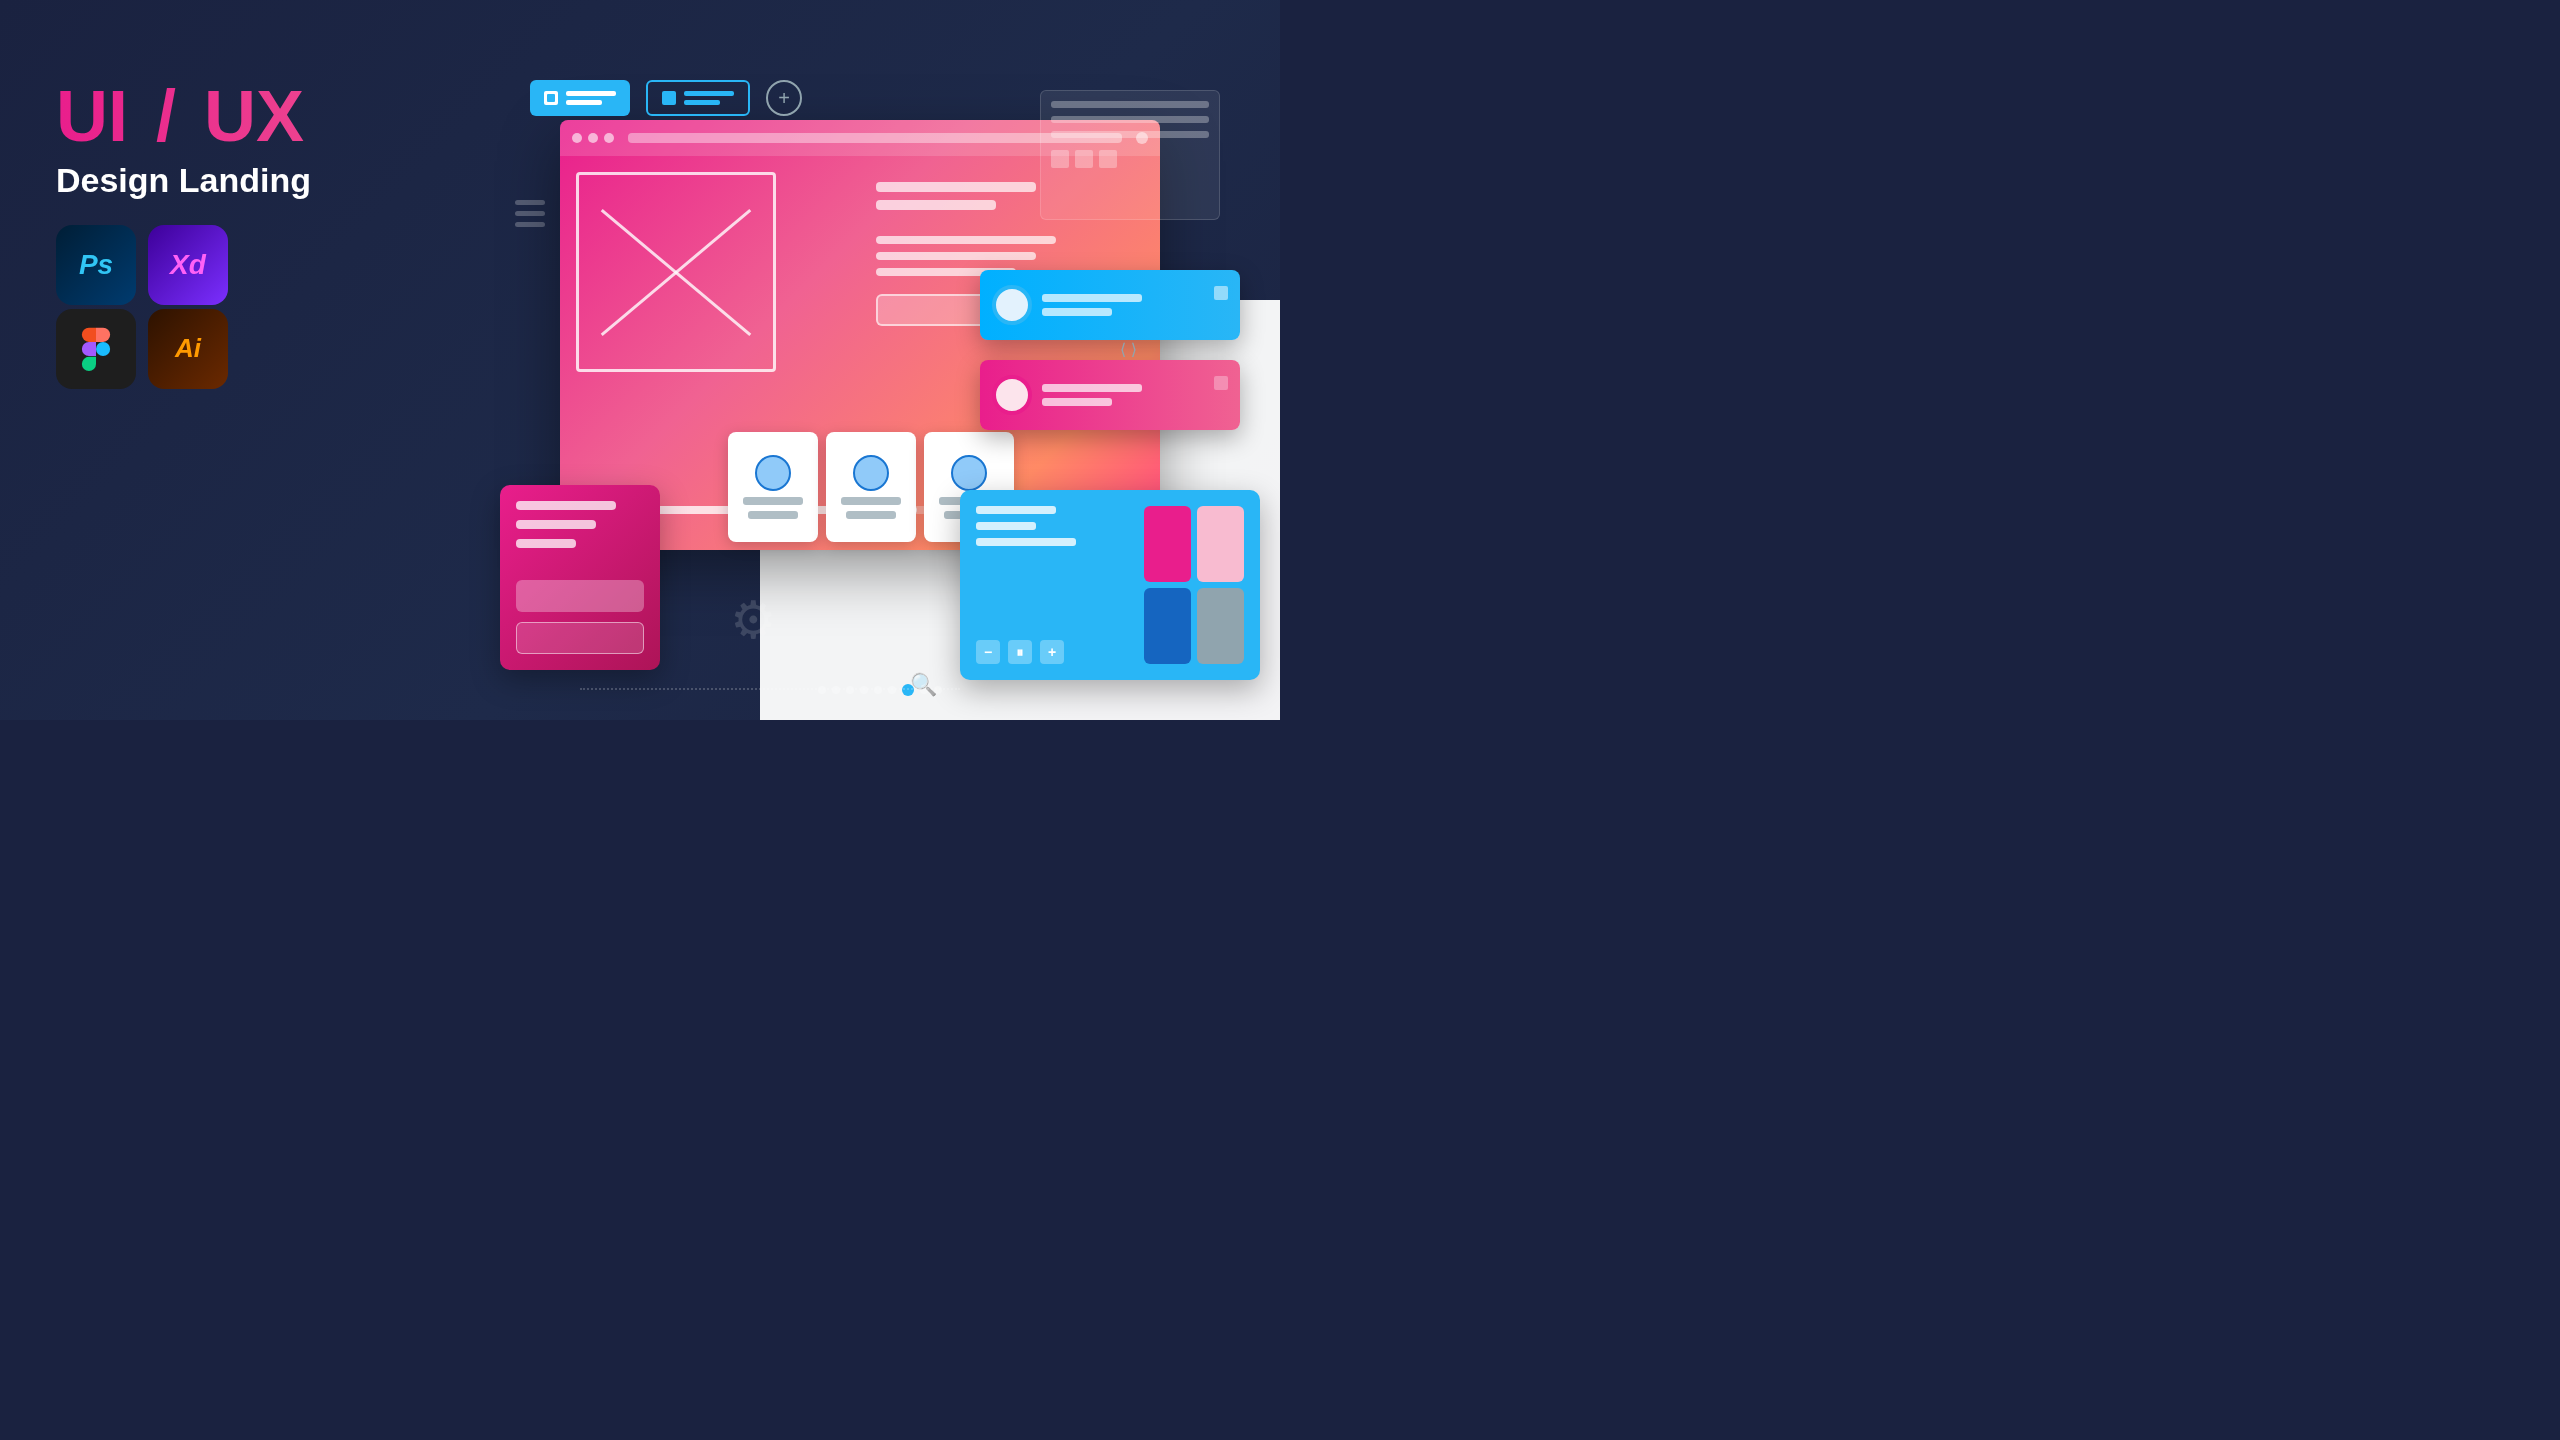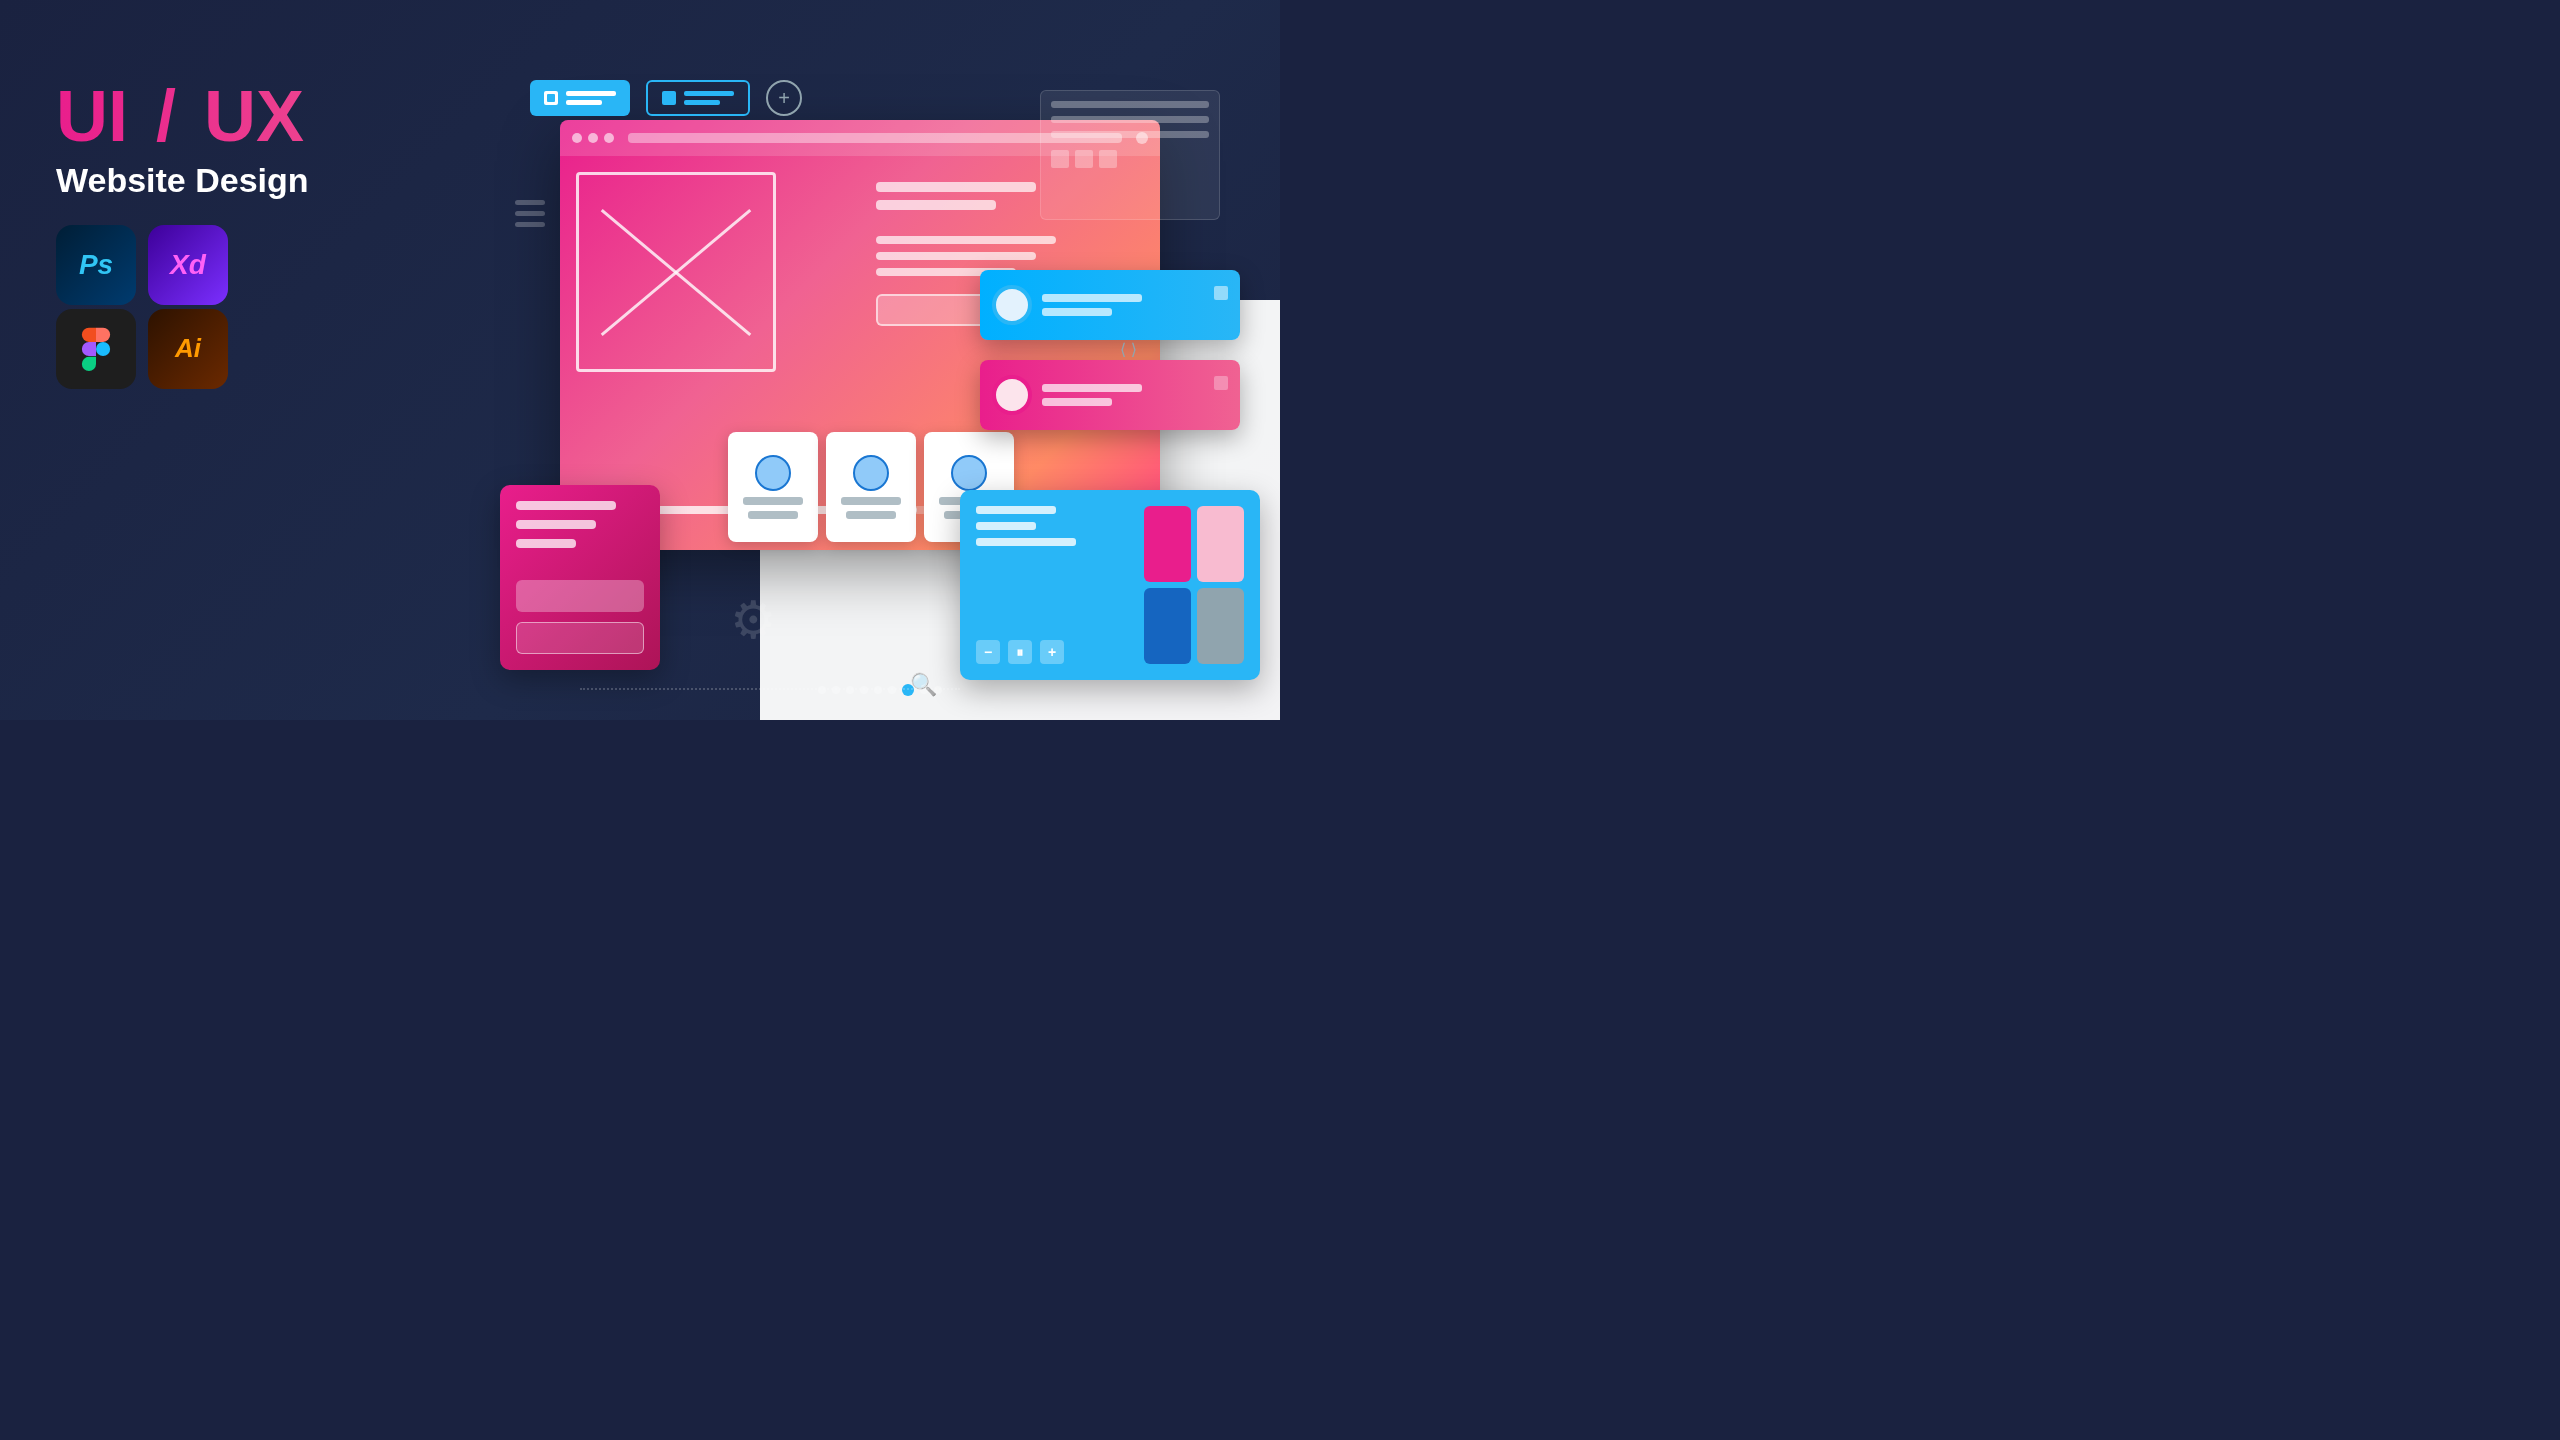--- a/index.html
+++ b/index.html
@@ -541,21 +541,21 @@
 <div class="bg"></div>
 <div class="swoosh"></div>
 
 <div class="left-content">
   <div class="title-uiux">
     <span>UI</span>
     <span class="slash">/</span>
     <span>UX</span>
   </div>
   <div class="subtitle">
-    <div>Website Design</div>
+    <div>Design Landing</div>
   </div>
 
   <div class="tools-row">
     <div class="tools-row-inner">
       <div class="tool-icon tool-ps">Ps</div>
       <div class="tool-icon tool-xd">Xd</div>
     </div>
     <div class="tools-row-inner">
 
       <div class="tool-icon tool-figma" style="background:#1e1e1e;">

